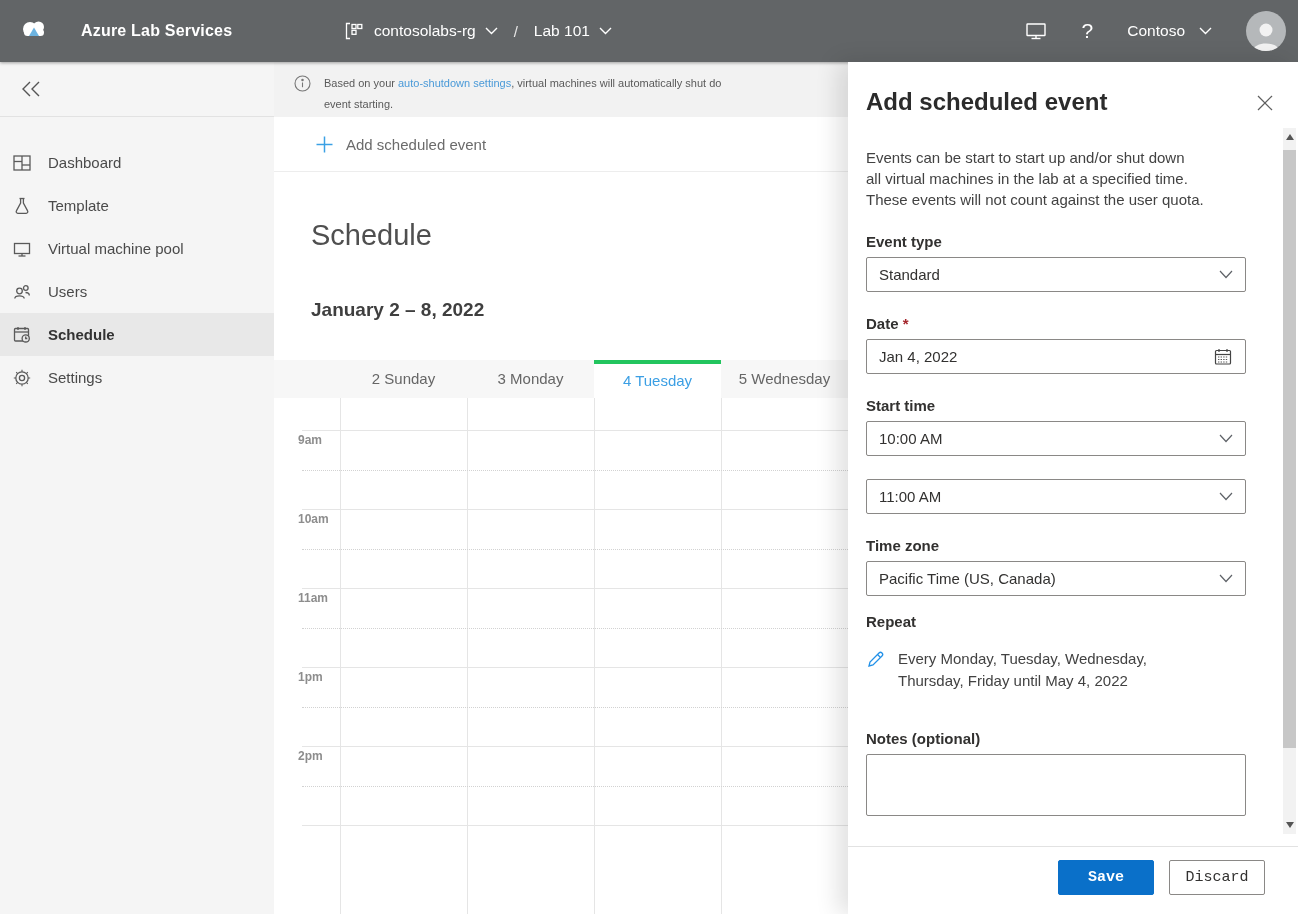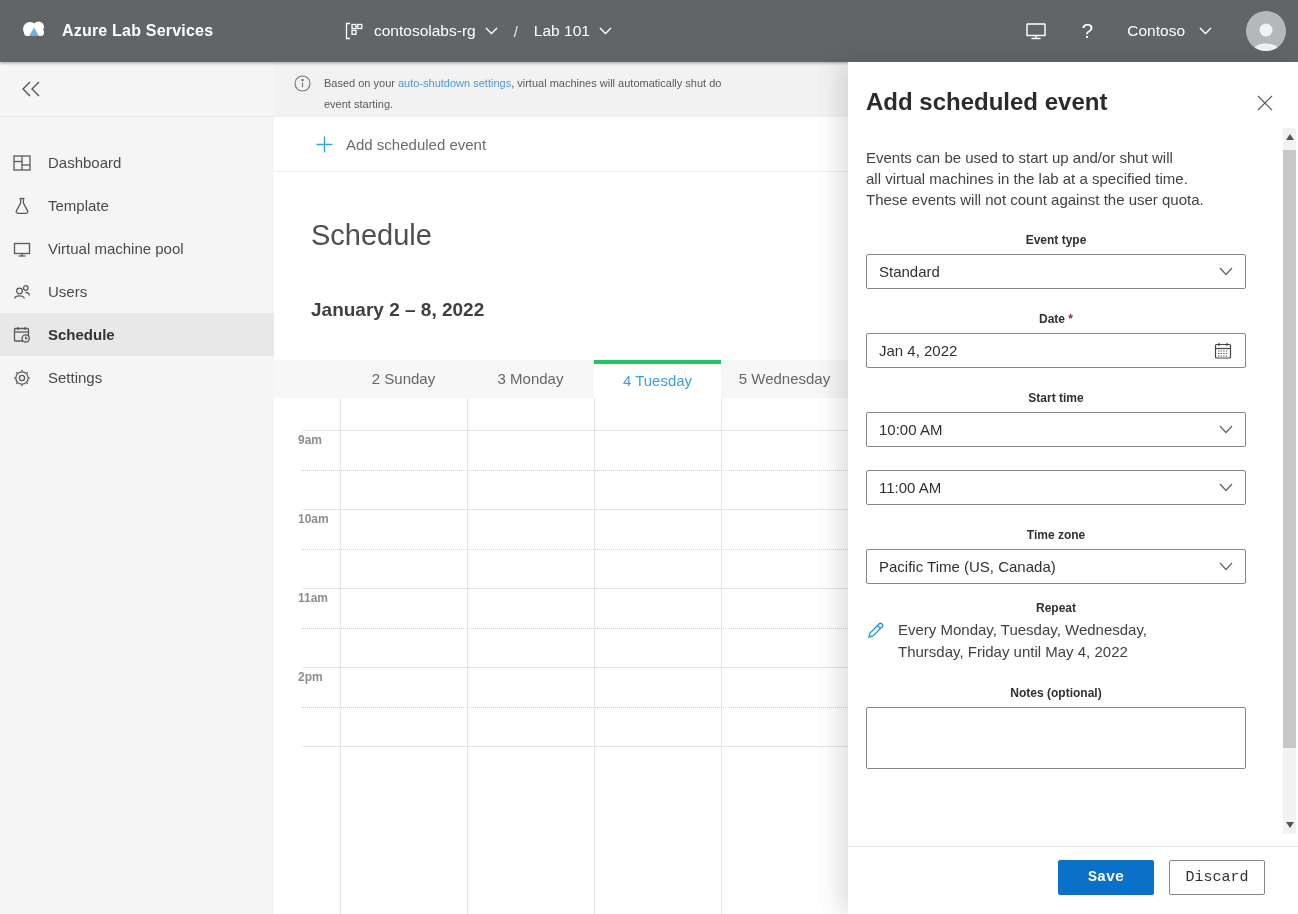--- a/index.html
+++ b/index.html
@@ -2,21 +2,21 @@
 <html><head>
 <meta charset="utf-8">
 <style>
   * { box-sizing: border-box; margin: 0; padding: 0; }
   html,body { width:1298px; height:914px; font-family:"Liberation Sans",sans-serif; background:#fff; overflow:hidden; }
   .stage { position:relative; width:1298px; height:914px; overflow:hidden; background:#fff; }
 
   
   .topbar { position:absolute; top:0; left:0; width:100%; height:62px; background:#626567; color:#fff; box-shadow:0 1px 3px rgba(0,0,0,.35); z-index:40; }
   .tb-left { position:absolute; left:18px; top:0; height:62px; display:flex; align-items:center; gap:12px; }
-  .tb-title { font-size:16px; font-weight:bold; letter-spacing:.2px; }
+  .tb-title { font-size:16px; font-weight:bold; letter-spacing:.2px;margin-left:19px; }
   .tb-crumbs { position:absolute; left:344px; top:0; height:62px; display:flex; align-items:center; gap:10px; font-size:15.5px; }
   .tb-crumb-btn { display:flex; align-items:center; gap:9px; cursor:pointer; }
   .tb-sep { color:#e8e8e8; font-size:15px; padding:0 6px; }
   .tb-right { position:absolute; right:12px; top:0; height:62px; display:flex; align-items:center; gap:34px; }
   .tb-icon { display:flex; align-items:center; justify-content:center; cursor:pointer; }
   .help-glyph { font-size:21px; font-weight:400; color:#fff; }
   .tenant { display:flex; align-items:center; gap:14px; font-size:15.5px; cursor:pointer; }
   .avatar { width:40px; height:40px; border-radius:50%; background:#b5b8ba; display:flex; align-items:flex-end; justify-content:center; overflow:hidden; cursor:pointer; }
   .chev svg { display:block; }
 
@@ -57,30 +57,30 @@
   .fade { position:absolute; top:0; right:0; bottom:0; width:92px; background:linear-gradient(to right, rgba(255,255,255,0), #ffffff 88%); pointer-events:none; }
 
   
   .panel { position:absolute; top:62px; left:848px; width:450px; bottom:0; background:#fff; z-index:50; box-shadow:-10px 0 22px rgba(0,0,0,.12); }
   .panel-title { margin:26px 0 0 18px; font-size:24px; font-weight:bold; color:#2b2b2b; }
   .close-btn { position:absolute; top:32px; right:24px; color:#5f5f5f; cursor:pointer; }
   .panel-body { position:absolute; top:58px; left:18px; width:380px; }
   .desc { margin-top:27px; font-size:15px; color:#424242; line-height:21px; }
   .field { margin-top:23px; }
   .field:first-of-type { margin-top:50px; }
-  .f-label { font-size:12px; font-weight:bold; color:#323130;text-align:center; }
+  .f-label { font-size:15px; font-weight:bold; color:#323130; }
   .req { color:#a4262c; }
   .f-box { margin-top:7px; height:35px; border:1px solid #8a8886; border-radius:2px; background:#fff; display:flex; align-items:center; padding:0 12px; font-size:15px; color:#323130; cursor:pointer; position:relative; }
   .f-box .boxval { flex:1 1 auto; white-space:nowrap; overflow:hidden; }
   .f-box .right-ico { flex:0 0 auto; color:#5f6368; display:flex; }
   .repeat-wrap { margin-top:17px; }
-  .repeat-row { margin-top:4px; display:flex; gap:13px; }
+  .repeat-row { margin-top:18px; display:flex; gap:13px; }
   .repeat-text { font-size:15px; color:#424242; line-height:22px; width:300px; }
   .pencil { margin-top:2px; cursor:pointer; color:#2291e8; }
-  .notes { margin-top:23px; }
+  .notes { margin-top:38px; }
   .notes textarea { margin-top:7px; width:380px; height:62px; border:1px solid #8a8886; border-radius:2px; resize:none; font-family:"Liberation Sans",sans-serif; font-size:15px; padding:6px 10px; display:block; }
   .panel-footer { position:absolute; left:0; right:0; bottom:0; height:68px; background:#fff; border-top:1px solid #e2e2e2; z-index:5; }
   .footer-btns { position:absolute; right:33px; top:13px; display:flex; gap:15px; }
   .btn { width:96px; height:35px; border-radius:2px; font-size:15px; display:flex; align-items:center; justify-content:center; cursor:pointer; font-family:Liberation Mono, monospace; }
   .btn-primary { background:#0a70c9; color:#fff; font-weight:bold; border:1px solid #0a70c9; }
   .btn-secondary { background:#fff; color:#323130; border:1px solid #8a8886; }
 
   
   .pscroll { position:absolute; top:66px; right:2px; width:13px; height:706px; background:#f2f2f2; }
   .pthumb { position:absolute; top:22px; left:0; width:13px; height:598px; background:#c7c7c7; cursor:pointer; }
@@ -291,20 +291,25 @@
             <span class="tlabel">10am</span>
           </div>
         <div class="row hour">
             <i class="hline"></i>
             <i class="half"></i>
             <span class="tlabel">11am</span>
           </div>
         <div class="row hour">
             <i class="hline"></i>
             <i class="half"></i>
+            <span class="tlabel">1pm</span>
+          </div>
+        <div class="row hour">
+            <i class="hline"></i>
+            <i class="half"></i>
             <span class="tlabel">2pm</span>
           </div>
         <div class="row bottomfill">
             <i class="hline"></i>
           </div>
       </div>
       <div class="fade"></div>
     </div>
   </div>
 
@@ -312,21 +317,21 @@
     <div class="panel-title">Add scheduled event</div>
     <span class="close-btn">
       <svg width="18" height="18" viewBox="0 0 18 18" stroke="#5f5f5f" stroke-width="1.2">
           <line x1="2" y1="2" x2="16" y2="16"></line>
           <line x1="16" y1="2" x2="2" y2="16"></line>
         </svg>
     </span>
 
     <div class="panel-body">
       <div class="desc">
-        <div>Events can be used to start up and/or shut will</div>
+        <div>Events can be start to start up and/or shut down</div>
         <div>all virtual machines in the lab at a specified time.</div>
         <div>These events will not count against the user quota.</div>
       </div>
 
       <div class="field">
         <div class="f-label">Event type</div>
         <div class="f-box">
           <span class="boxval">Standard</span>
           <span class="right-ico">
             <svg width="14" height="9" viewBox="0 0 14 9" fill="none" stroke="#5f6368" stroke-width="1.2">

